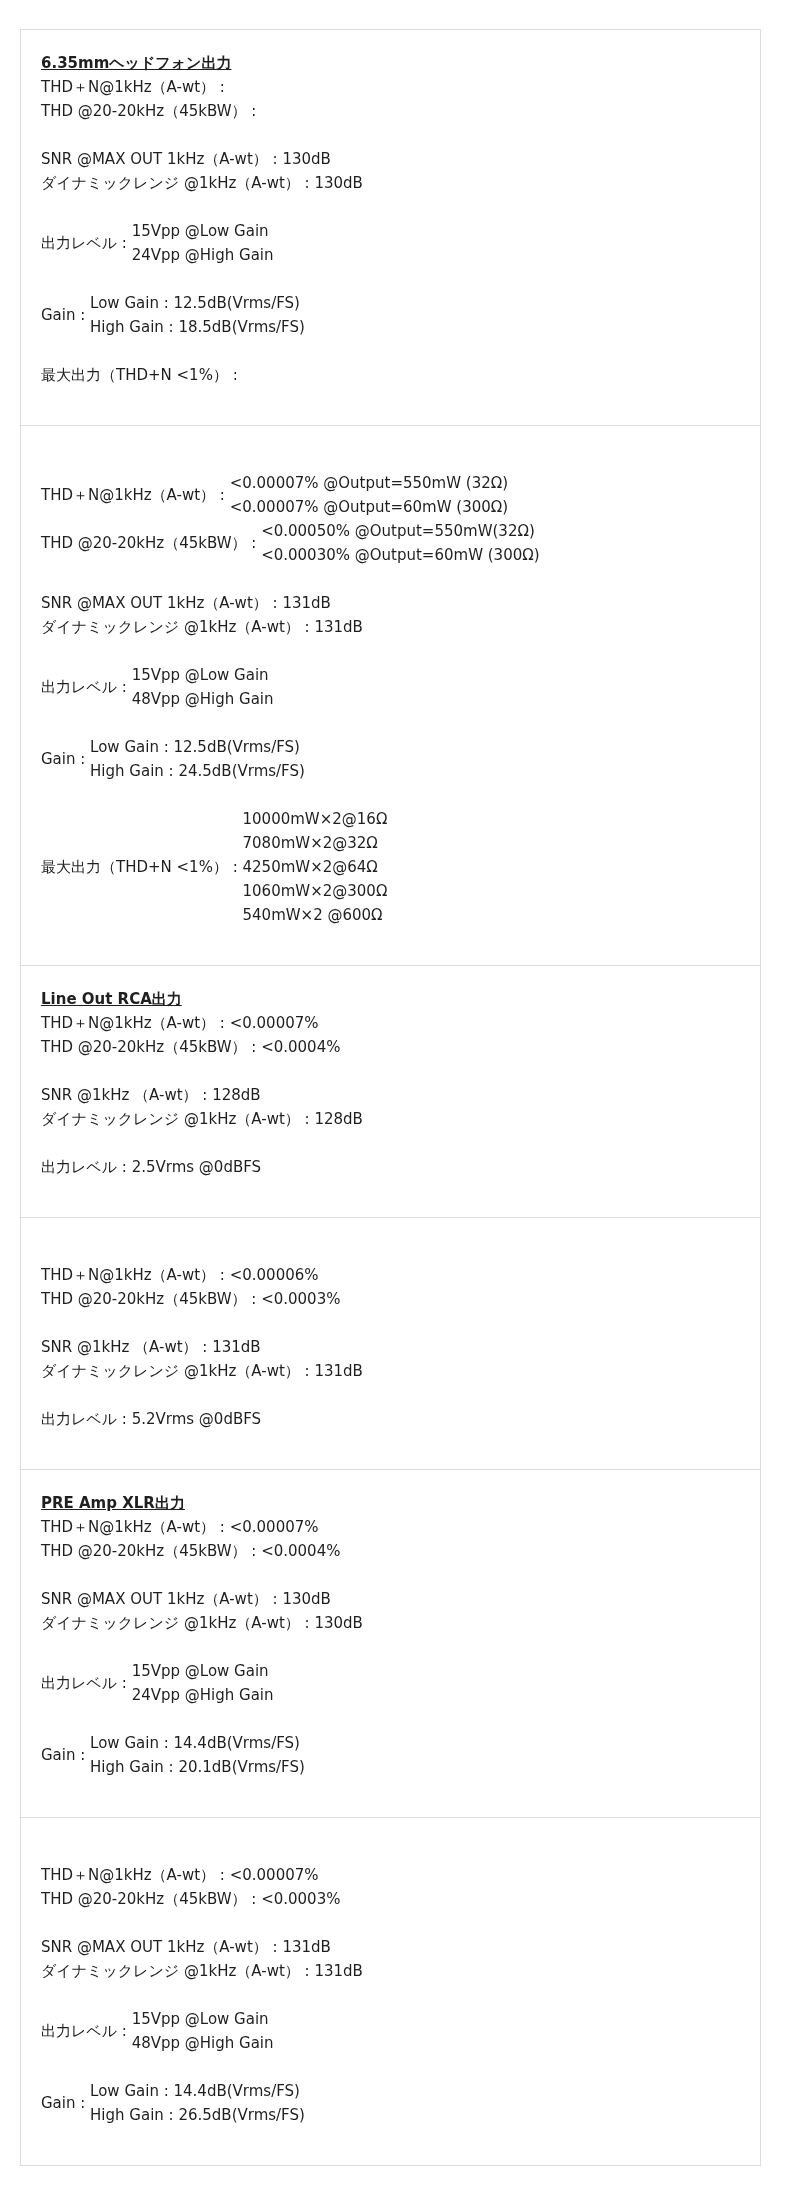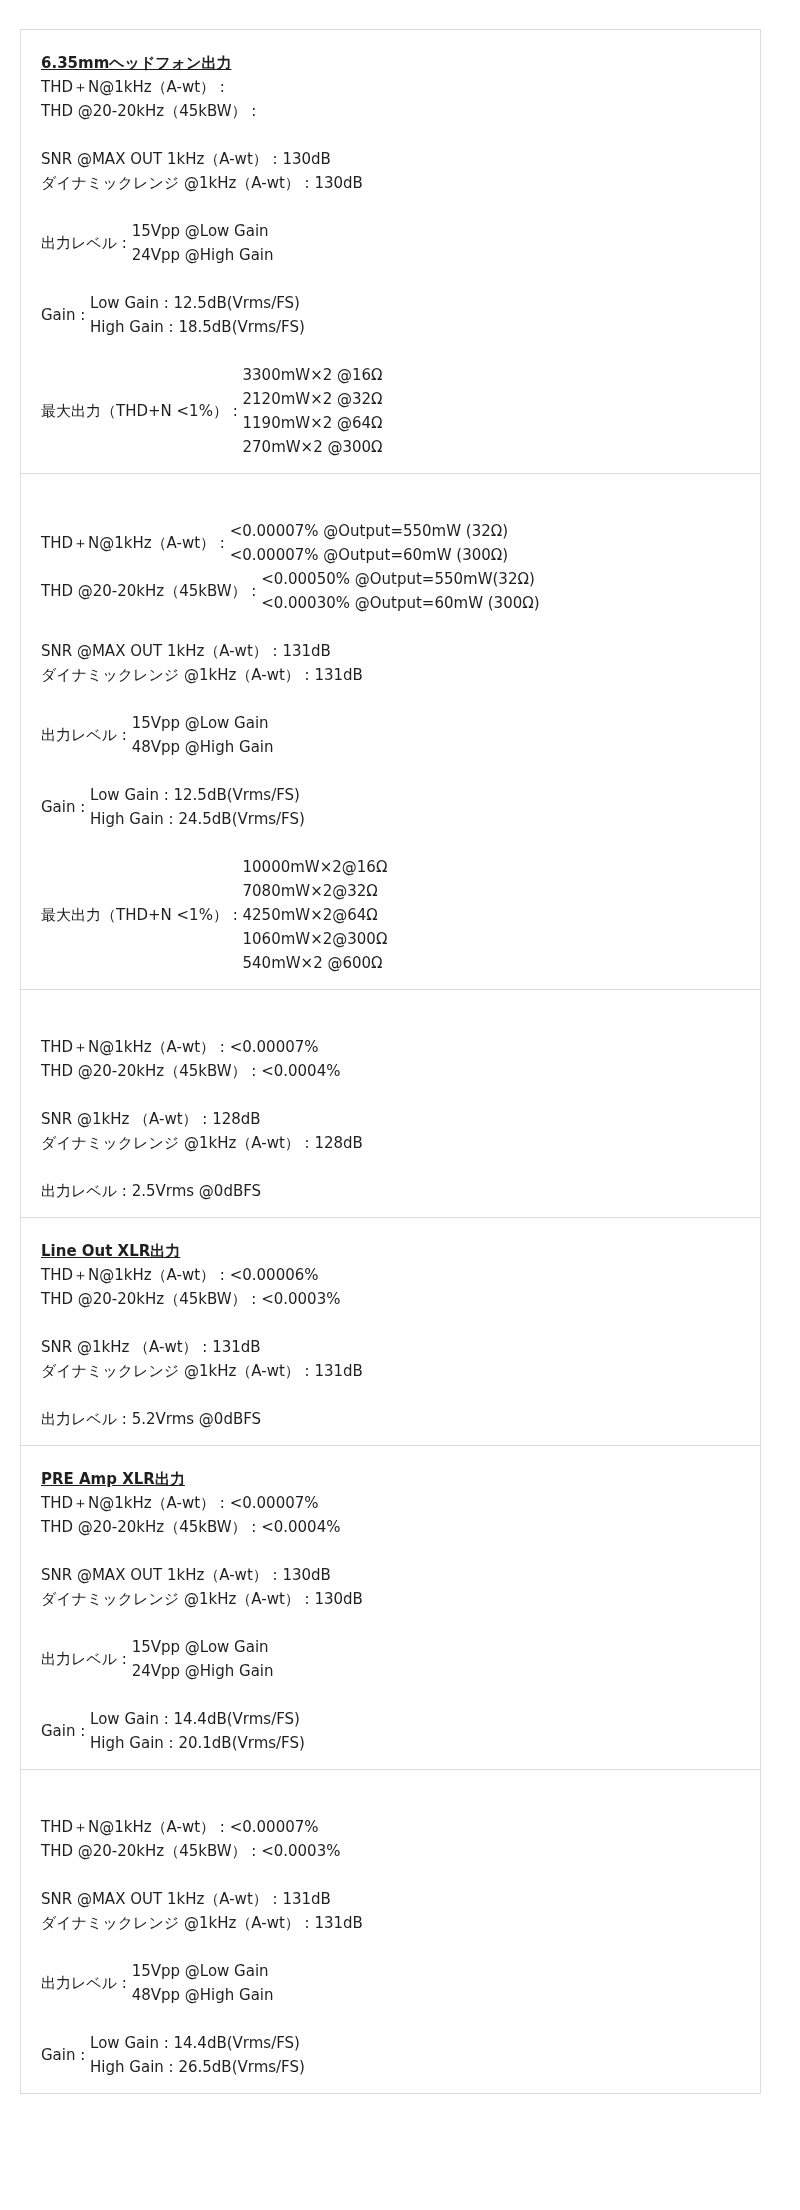--- a/index.html
+++ b/index.html
@@ -14,21 +14,21 @@
     -webkit-font-smoothing: antialiased;
   }
   .page {
     width: 741px;
     margin: 30px 0 32px 20px;
   }
   .spec-section {
     box-sizing: border-box;
     background: #ffffff;
     border: 1px solid #dcdcdc;
-    padding: 21px 18px 14px 20px;
+    padding: 21px 18px 38px 20px;
     margin-top: -1px;            
     font-size: 15px;
     line-height: 24px;
   }
   .heading {
     font-weight: bold;
     text-decoration: underline;
     white-space: pre;
   }
   .group { margin-top: 24px; }   
@@ -72,21 +72,20 @@
       </div>
       <div class="group">
         <div class="item">
           <span class="label">Gain : </span>
           <div class="values"><div>Low Gain : 12.5dB(Vrms/FS)</div><div>High Gain : 18.5dB(Vrms/FS)</div></div>
         </div>
       </div>
       <div class="group">
         <div class="item">
           <span class="label">最大出力（THD+N &lt;1%） : </span>
-          <div class="values"><div>3300mW×2 @16Ω</div><div>2120mW×2 @32Ω</div><div>1190mW×2 @64Ω</div><div>270mW×2 @300Ω</div></div>
         </div>
       </div>
     </section>
     <section class="spec-section">
       <div class="group">
         <div class="item">
           <span class="label">THD＋N@1kHz（A-wt） : </span>
           <div class="values"><div>&lt;0.00007% @Output=550mW (32Ω)</div><div>&lt;0.00007% @Output=60mW (300Ω)</div></div>
         </div>
         <div class="item">
@@ -117,20 +116,21 @@
         </div>
       </div>
       <div class="group">
         <div class="item">
           <span class="label">最大出力（THD+N &lt;1%） : </span>
           <div class="values"><div>10000mW×2@16Ω</div><div>7080mW×2@32Ω</div><div>4250mW×2@64Ω</div><div>1060mW×2@300Ω</div><div>540mW×2 @600Ω</div></div>
         </div>
       </div>
     </section>
     <section class="spec-section">
+      <div class="heading">Line Out RCA出力</div>
       <div class="group">
         <div class="item">
           <span class="label">THD＋N@1kHz（A-wt） : </span>
           <div class="values"><div>&lt;0.00007%</div></div>
         </div>
         <div class="item">
           <span class="label">THD @20-20kHz（45kBW） : </span>
           <div class="values"><div>&lt;0.0004%</div></div>
         </div>
       </div>
@@ -145,21 +145,20 @@
         </div>
       </div>
       <div class="group">
         <div class="item">
           <span class="label">出力レベル : </span>
           <div class="values"><div>2.5Vrms @0dBFS</div></div>
         </div>
       </div>
     </section>
     <section class="spec-section">
-      <div class="heading">Line Out XLR出力</div>
       <div class="group">
         <div class="item">
           <span class="label">THD＋N@1kHz（A-wt） : </span>
           <div class="values"><div>&lt;0.00006%</div></div>
         </div>
         <div class="item">
           <span class="label">THD @20-20kHz（45kBW） : </span>
           <div class="values"><div>&lt;0.0003%</div></div>
         </div>
       </div>

